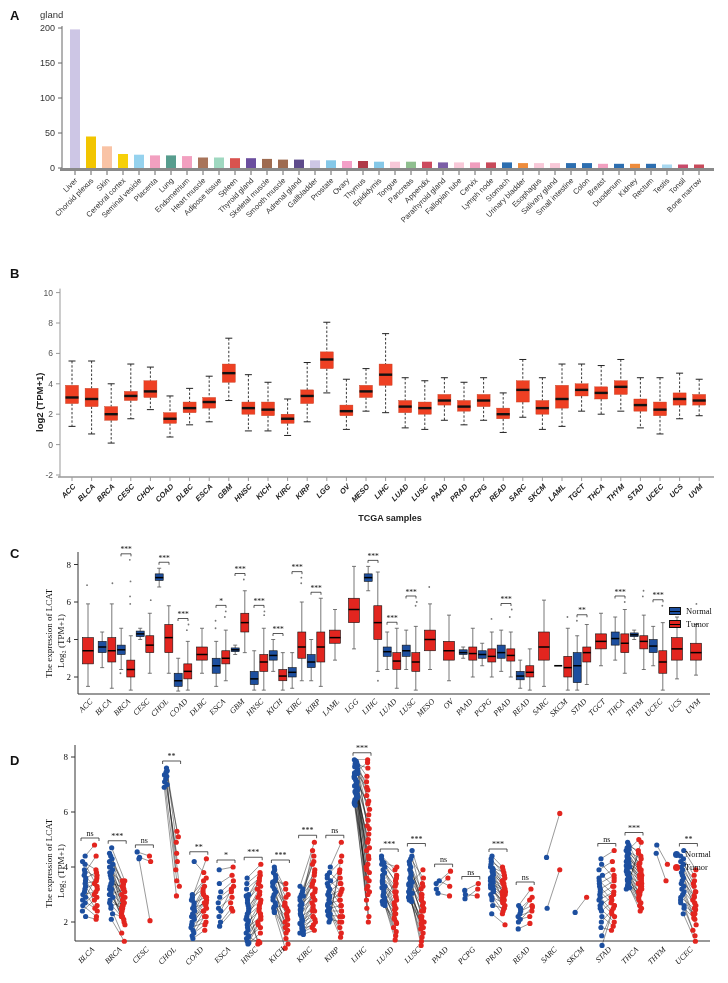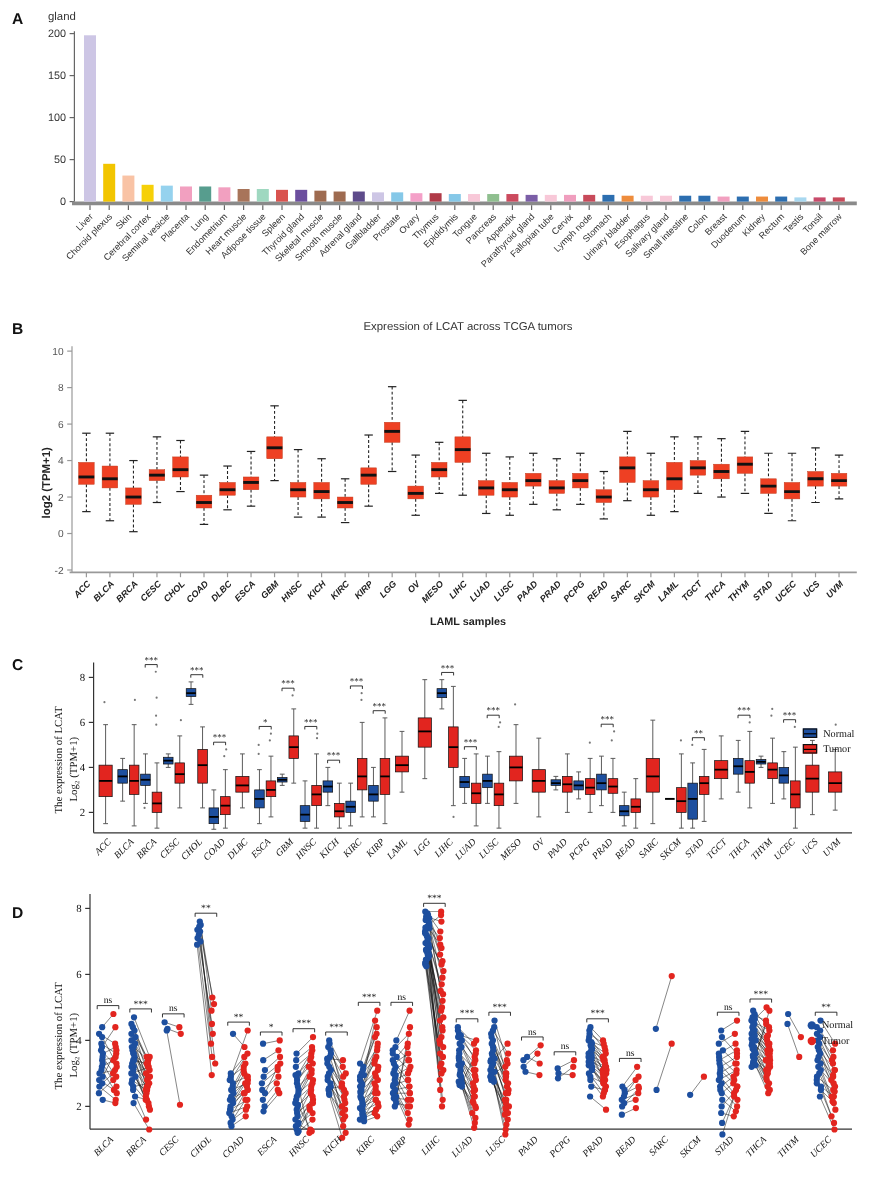--- a/index.html
+++ b/index.html
@@ -2200,23 +2200,22 @@
       </g>
     </svg>
 
   <div class="panel-letter" style="left:10px;top:8px">A</div>
   <div class="panel-letter" style="left:10px;top:266px">B</div>
   <div class="panel-letter" style="left:10px;top:546px">C</div>
   <div class="panel-letter" style="left:10px;top:753px">D</div>
 
   <div style="position:absolute;left:40px;top:9px;font-size:9.5px;color:#333">gland</div>
 
-  <div class="b-title">Expression of LCAT across TCGA tumors</div>
   <div class="vlabel b-ylabel">log2 (TPM+1)</div>
-  <div class="b-xlabel">LAML samples</div>
+  <div class="b-xlabel">TCGA samples</div>
 
   <div class="vlabel seriflab c-yl1">The expression  of LCAT</div>
   <div class="vlabel seriflab c-yl2">Log₂ (TPM+1)</div>
   <div class="vlabel seriflab d-yl1">The expression  of LCAT</div>
   <div class="vlabel seriflab d-yl2">Log₂ (TPM+1)</div>
 
   <div id="c-legend" class="legend">
     <div class="legend-row">
       <span class="swatch" id="c-sw-n" style="background: rgb(29, 79, 159);">
           <span class="med"></span>

